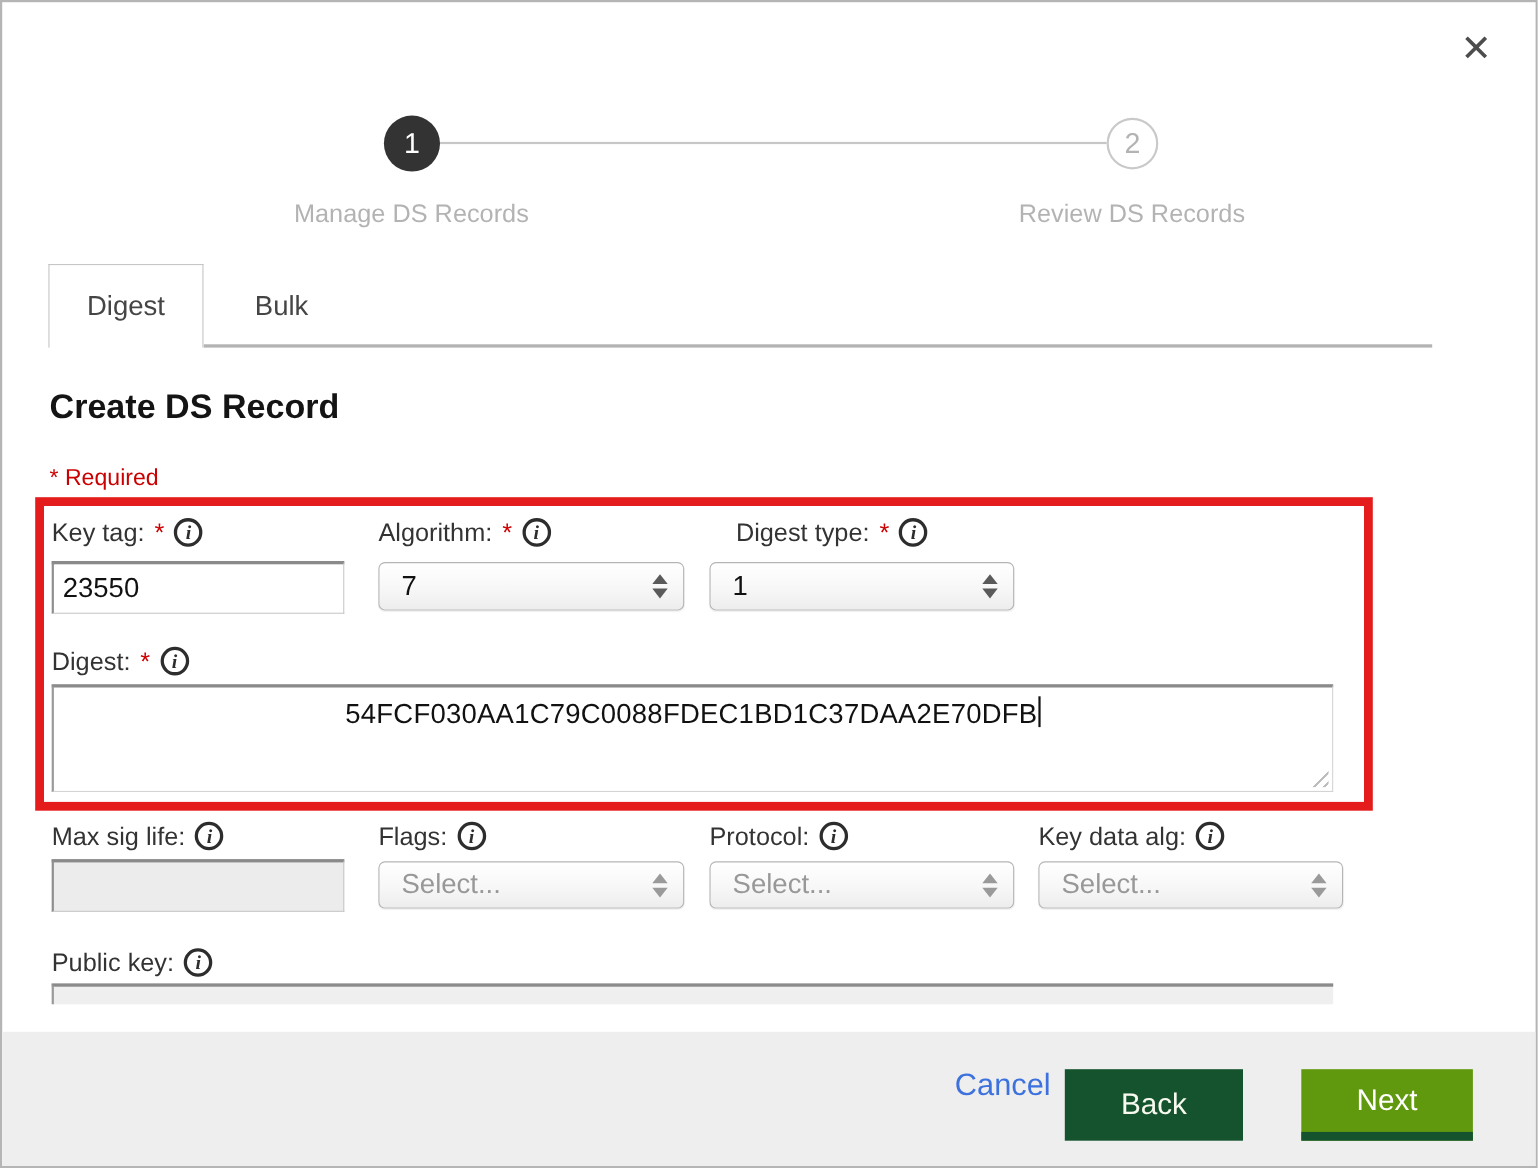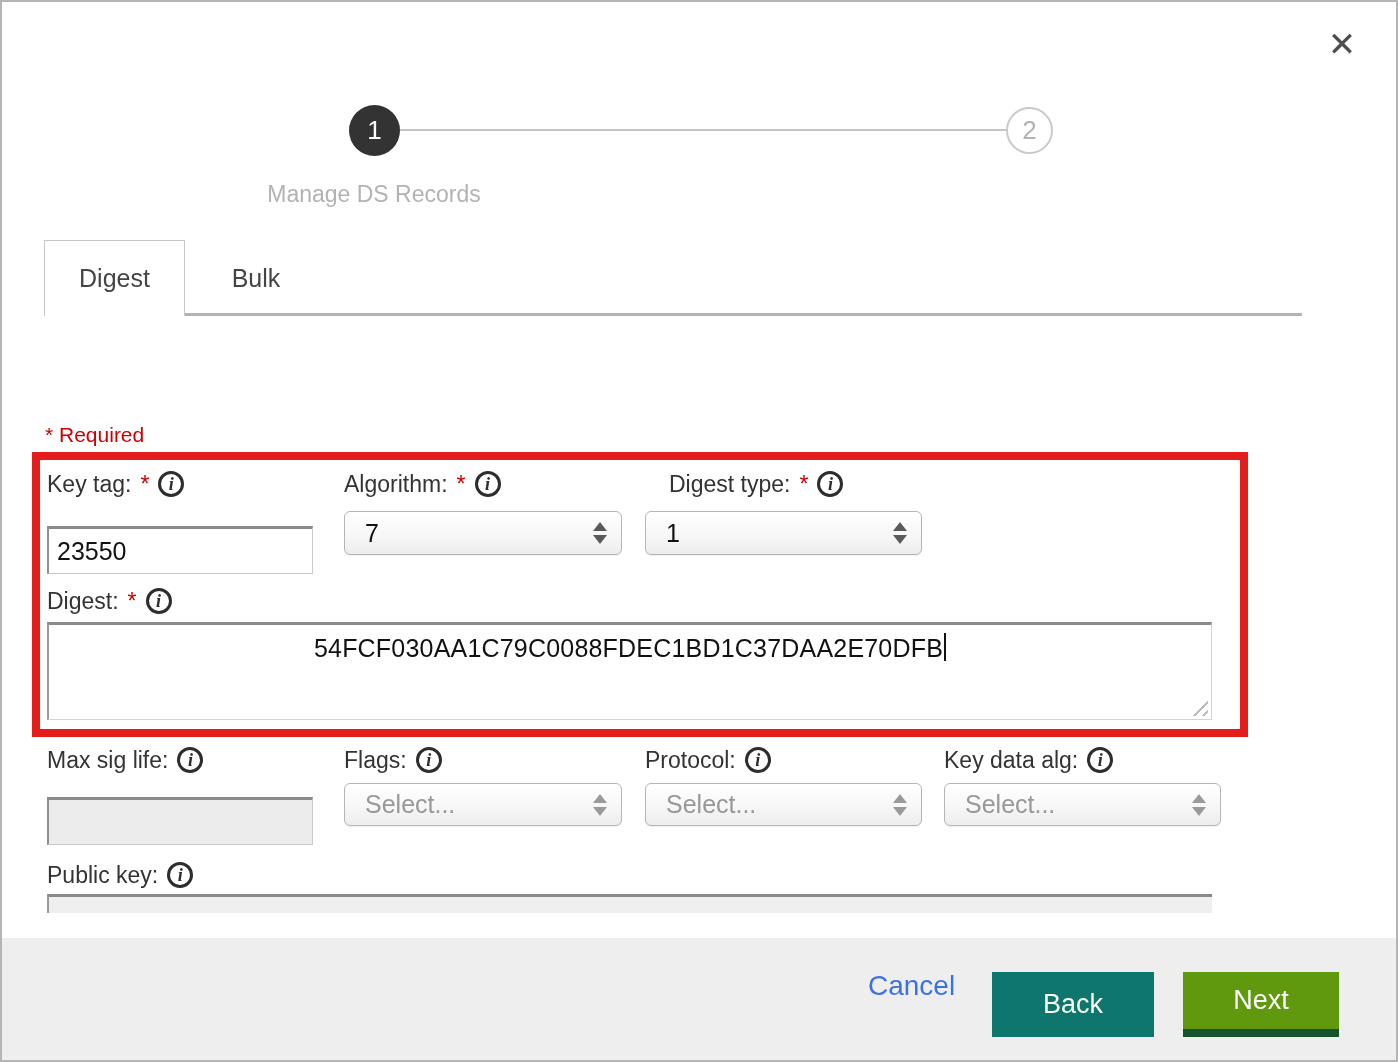--- a/index.html
+++ b/index.html
@@ -100,21 +100,21 @@
 
   
   .text-input {
     position: absolute;
     border-top: 3px solid #8a8a8a;
     border-left: 2px solid #8f8f8f;
     border-right: 1px solid #c9c9c9;
     border-bottom: 1px solid #c9c9c9;
     background: #ffffff;
     font-family: "Liberation Sans", sans-serif;
-    font-size: 25px; color: #111; padding: 0 8px; margin-top: 16px;
+    font-size: 25px; color: #111; padding: 0 8px;
   }
   .text-input.disabled { background: #ececec; }
 
   
   .textarea-box {
     position: absolute;
     border-top: 3px solid #8a8a8a;
     border-left: 2px solid #9a9a9a;
     border-right: 1px solid #d4d4d4;
     border-bottom: 1px solid #d4d4d4;
@@ -171,45 +171,47 @@
     font-size: 28px; color: #3d72de;
     font-family: "Liberation Sans", sans-serif;
   }
   .btn {
     position: absolute; top: 34px; height: 65px;
     border: none; cursor: pointer;
     font-size: 27px; font-family: "Liberation Sans", sans-serif;
     text-align: center;
   }
   .btn.back {
-    left: 990px; width: 162px;
-    background: #0f766e; color: #f8faf0;
+    left: 966px; width: 162px;
+    background: #14532d; color: #f8faf0;
   }
   .btn.next {
     left: 1181px; width: 156px;
     background: #60990d; color: #ffffff;
     border-bottom: 8px solid #14532d;
   }
 </style>
 </head>
 <body>
 
 <div class="page">
 
   <button class="close-btn">✕</button>
 
   <div class="step-circle active">1</div>
   <div class="step-line"></div>
   <div class="step-circle inactive">2</div>
   <div class="step-label s1">Manage DS Records</div>
+  <div class="step-label s2">Review DS Records</div>
 
   <div class="tab active">Digest</div>
   <div class="tab plain">Bulk</div>
   <div class="tab-divider"></div>
 
+  <h1 class="page-title">Create DS Record</h1>
   <div class="required-note">* Required</div>
 
   <div class="annotation-box"></div>
 
   <div class="flabel" style="left:45px; top:466px;">
     <span>Key tag:</span>
     <span class="req">*</span>
     <span class="info">
         <span>i</span>
       </span>

